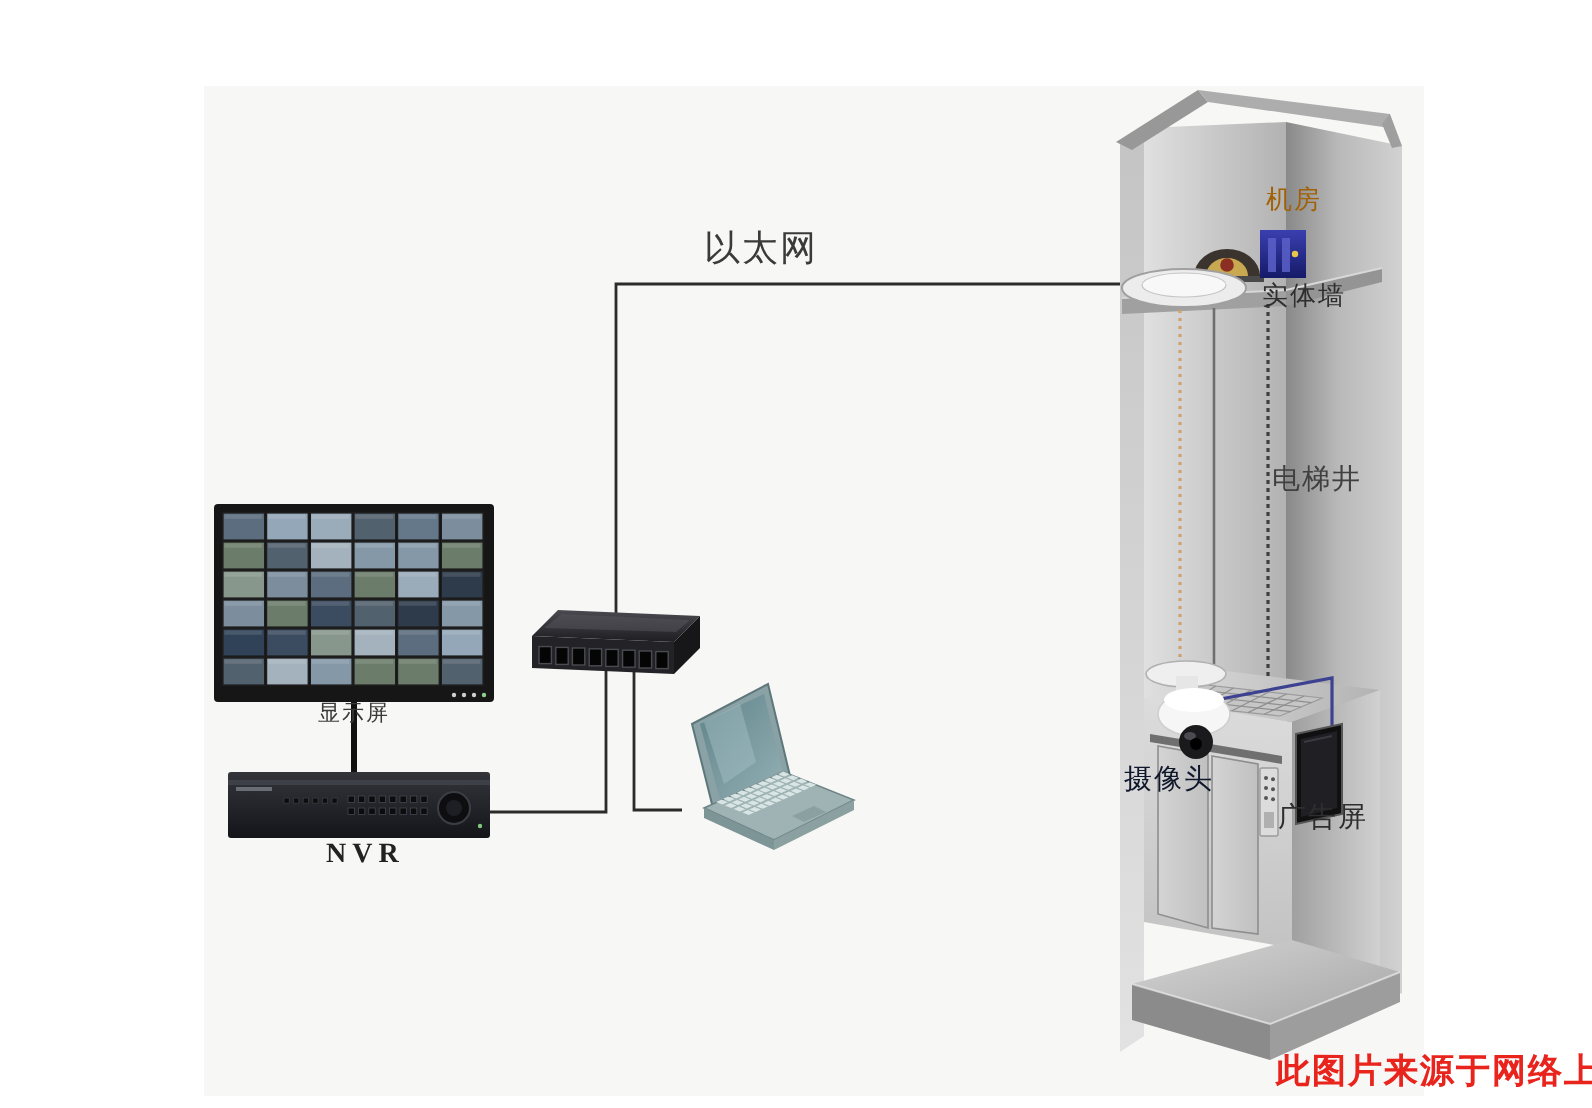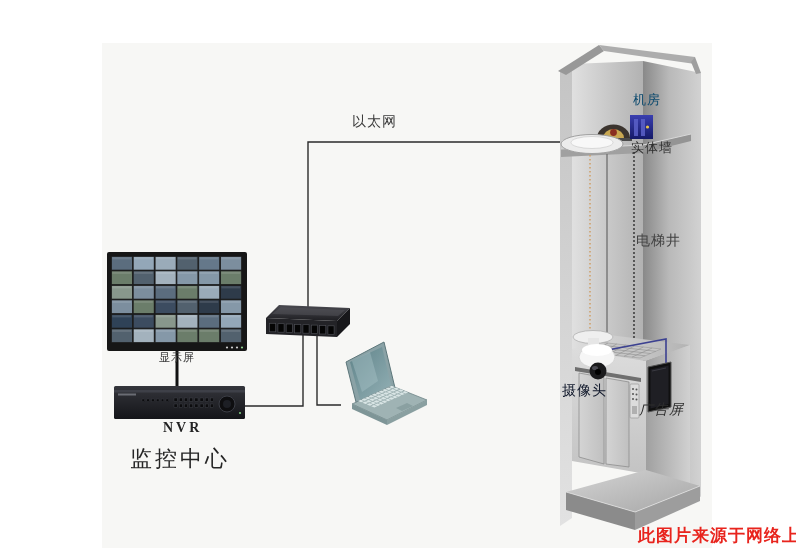--- a/index.html
+++ b/index.html
@@ -2,29 +2,29 @@
 <html><head>
 <meta charset="utf-8">
 <style>
   html,body{margin:0;padding:0;background:#ffffff;}
   .stage{
     position:relative;width:796px;height:554px;background:#ffffff;overflow:hidden;
     font-family:"Liberation Serif","DejaVu Serif",serif;
   }
   .stage svg{position:absolute;left:0;top:0;}
   .label{position:absolute;white-space:nowrap;color:#3a3a3a;line-height:1;}
-  .lbl-ethernet{left:352px;top:115px;font-size:14px;letter-spacing:1px;}
+  .lbl-ethernet{left:352px;top:115px;font-size:18px;letter-spacing:1px;}
   .lbl-display{left:159px;top:352px;font-size:11px;letter-spacing:1px;}
   .lbl-nvr{left:163px;top:421px;font-size:14px;font-weight:bold;letter-spacing:3px;color:#222;}
   .lbl-center{left:130px;top:448px;font-size:22px;letter-spacing:3px;color:#262626;}
-  .lbl-machine-room{left:633px;top:93px;font-size:13px;letter-spacing:1px;color:#0c4a6e;text-align:center;}
+  .lbl-machine-room{left:633px;top:93px;font-size:13px;letter-spacing:1px;color:#a16207;text-align:center;}
   .lbl-solid-wall{left:631px;top:141px;font-size:13px;letter-spacing:1px;color:#2e2e2e;}
   .lbl-shaft{left:636px;top:234px;font-size:14px;letter-spacing:1px;color:#404040;}
   .lbl-camera{left:562px;top:384px;font-size:14px;letter-spacing:1px;color:#0f172a;text-align:right;}
-  .lbl-adscreen{left:639px;top:403px;font-size:14px;letter-spacing:1px;color:#2e2e2e;font-style:italic;}
+  .lbl-adscreen{left:639px;top:403px;font-size:14px;letter-spacing:1px;color:#2e2e2e;}
   .lbl-watermark{left:638px;top:527px;font-size:17px;letter-spacing:1px;font-weight:bold;}
 </style>
 </head>
 <body>
 
 <div class="stage">
 
   <svg width="796" height="554" viewBox="0 0 796 554">
     <defs>
       <linearGradient id="gBackWall" x1="0" y1="0" x2="1" y2="0">
@@ -358,20 +358,19 @@
         </g>
       <polygon points="396,408 407,403 413,406 402,411" fill="#8aa0a1"></polygon>
       <polygon points="352,404 387,420 387,425 352,409" fill="#7e9597"></polygon>
       <polygon points="387,420 427,400 427,405 387,425" fill="#8aa0a1"></polygon>
     </g>
   </svg>
 
   <div class="label lbl-ethernet">以太网</div>
   <div class="label lbl-display">显示屏</div>
   <div class="label lbl-nvr">NVR</div>
-  <div class="label lbl-center">监控中心</div>
   <div class="label lbl-machine-room">机房</div>
   <div class="label lbl-solid-wall">实体墙</div>
   <div class="label lbl-shaft">电梯井</div>
   <div class="label lbl-camera">摄像头</div>
   <div class="label lbl-adscreen">广告屏</div>
   <div class="label lbl-watermark" style="color: rgb(232, 36, 29);">此图片来源于网络上</div>
 </div>
 
 </body></html>

